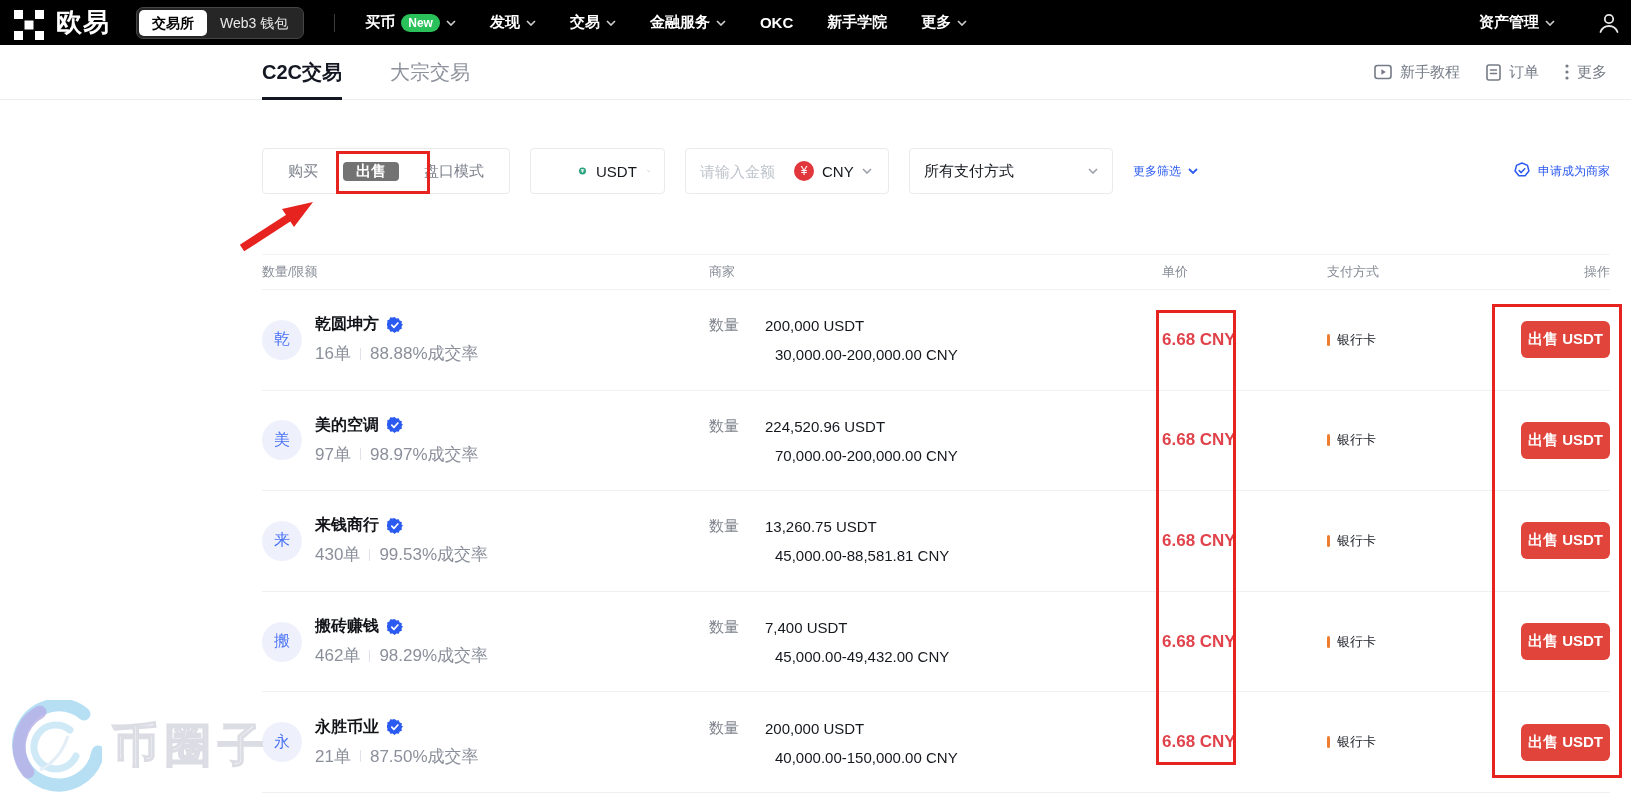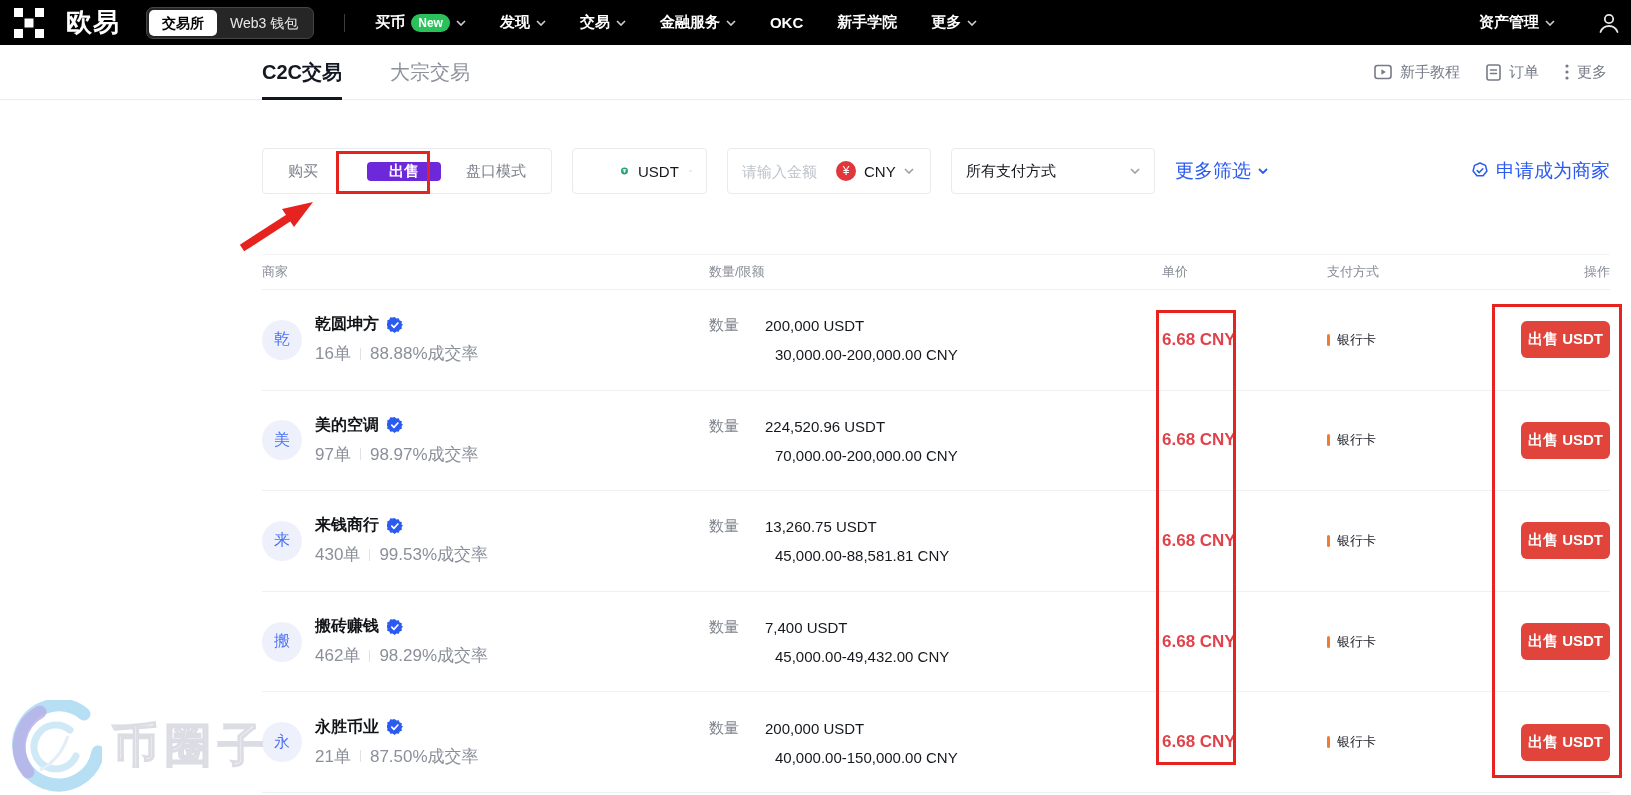--- a/index.html
+++ b/index.html
@@ -7,21 +7,21 @@
   body {
     position:relative; overflow:hidden; background:#fff;
     font-family:"Liberation Sans","DejaVu Sans",sans-serif;
     color:#15181d;
   }
   svg { display:block; }
 
   
   .topbar { position:absolute; left:0; top:0; width:100%; height:45px; background:#000;
     display:flex; align-items:center; padding:0 14px; }
-  .logo-block { display:flex; align-items:center; gap:22px; }
+  .logo-block { display:flex; align-items:flex-end; gap:12px; }
   .brand-cn { color:#fff; font-size:26px; font-weight:bold; letter-spacing:1px; }
   .hdr-toggle { margin-left:26px; display:flex; align-items:center; background:#262626;
     border:1px solid #454545; border-radius:7px; padding:2px; height:32px; }
   .hdr-toggle .opt { height:26px; line-height:26px; padding:0 13px; font-size:14px;
     border-radius:5px; color:#e8e8e8; cursor:pointer; white-space:nowrap; }
   .hdr-toggle .opt.active { background:#fff; color:#000; font-weight:bold; }
   .hdr-vdiv { width:1px; height:18px; background:#3c3c3c; margin:0 30px 0 30px; }
   .hdr-nav { display:flex; gap:34px; }
   .hdr-item { display:flex; align-items:center; gap:6px; color:#fff; font-size:15px;
     font-weight:600; cursor:pointer; white-space:nowrap; }
@@ -45,31 +45,31 @@
   .subnav-action { display:flex; align-items:center; gap:8px; cursor:pointer; white-space:nowrap; }
 
   
   .content { position:absolute; left:262px; top:148px; width:1348px; }
 
   .filter-row { display:flex; align-items:center; gap:20px; height:46px; }
   .seg { display:flex; align-items:center; height:46px; border:1px solid #e8eaee;
     border-radius:4px; background:#fff; }
   .seg-item { display:flex; align-items:center; padding:0 25px; font-size:15px;
     color:#7c818b; cursor:pointer; white-space:nowrap; }
-  .seg-item.sell { background:#6d28d9; color:#fff; font-weight:bold; border-radius:4px; padding:0 22px;margin-left:24px; }
+  .seg-item.sell { background:#737373; color:#fff; font-weight:bold; border-radius:4px; padding:0 13px; }
   .selectbox { height:46px; border:1px solid #e8eaee; border-radius:4px; background:#fff;
     display:flex; align-items:center; padding:0 14px; gap:10px; font-size:15px;
     color:#15181d; cursor:pointer; }
   .coin-select { width:135px;padding-left:48px; }
   .amount-box { width:204px; gap:8px; cursor:text; }
   .amount-box input { border:none; outline:none; width:86px; font-size:15px;
     font-family:inherit; color:#15181d; }
   .amount-box input::placeholder { color:#bfc4cc; }
   .pay-select { width:204px; justify-content:space-between; }
-  .link-blue { color:#2b5af0; font-size:19px; display:flex; align-items:center; gap:7px;
+  .link-blue { color:#2b5af0; font-size:12px; display:flex; align-items:center; gap:7px;
     cursor:pointer; white-space:nowrap; }
   .apply-merchant { margin-left:auto; }
 
   
   .ptable { margin-top:60px; }
   .thead, .trow { display:grid; grid-template-columns:447px 453px 165px 176px 1fr;
     align-items:center; }
   .thead { height:36px; color:#878c96; font-size:13px;
     border-top:1px solid #f2f3f6; border-bottom:1px solid #eef0f3; }
   .th-action { text-align:right; }
@@ -262,22 +262,22 @@
       <svg width="18" height="18" viewBox="0 0 18 18">
         <path d="M9 1l5.5 2.4 1.4 5.6-3.8 4.8H5.9L2.1 9 3.5 3.4z" fill="none" stroke="#2b5af0" stroke-width="1.5" stroke-linejoin="round"></path>
         <path d="M6.2 8.6l2 2 3.6-3.8" fill="none" stroke="#2b5af0" stroke-width="1.5" stroke-linecap="round" stroke-linejoin="round"></path>
       </svg>
       <span>申请成为商家</span>
     </span>
   </div>
 
   <section class="ptable">
     <div class="thead">
+      <span>数量/限额</span>
       <span>商家</span>
-      <span>数量/限额</span>
       <span>单价</span>
       <span>支付方式</span>
       <span class="th-action">操作</span>
     </div>
     <div id="tbody">
   <div class="trow">
     <div class="c-merchant">
       <div class="avatar">乾</div>
       <div>
         <div class="m-name-line">

